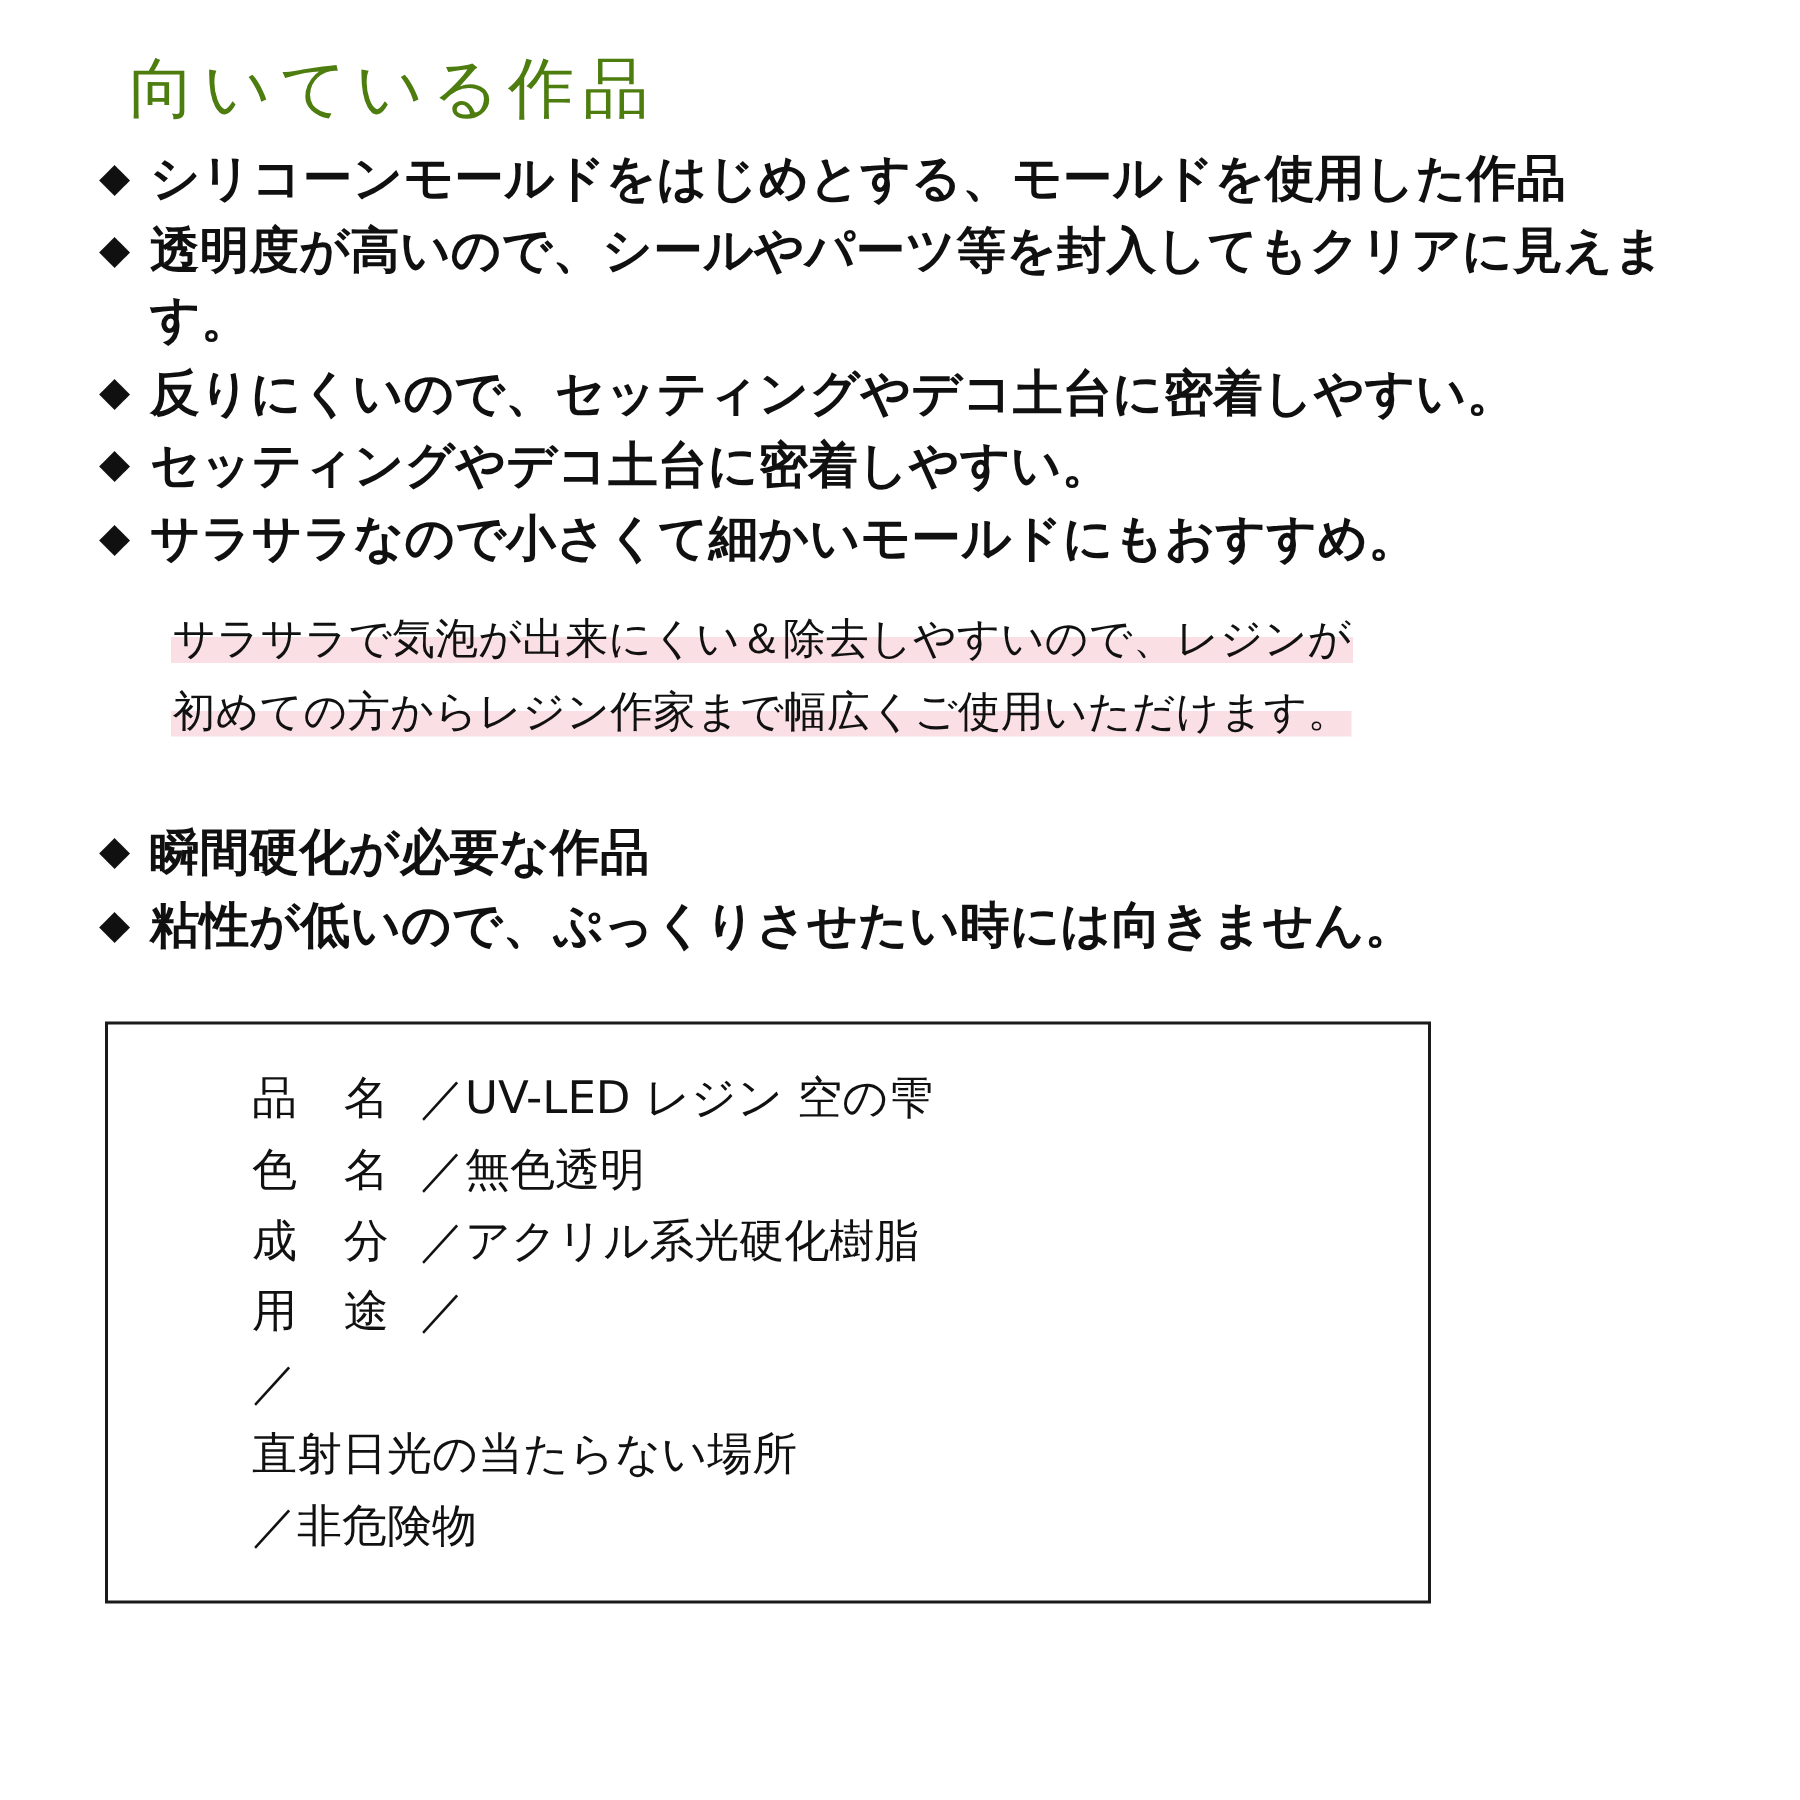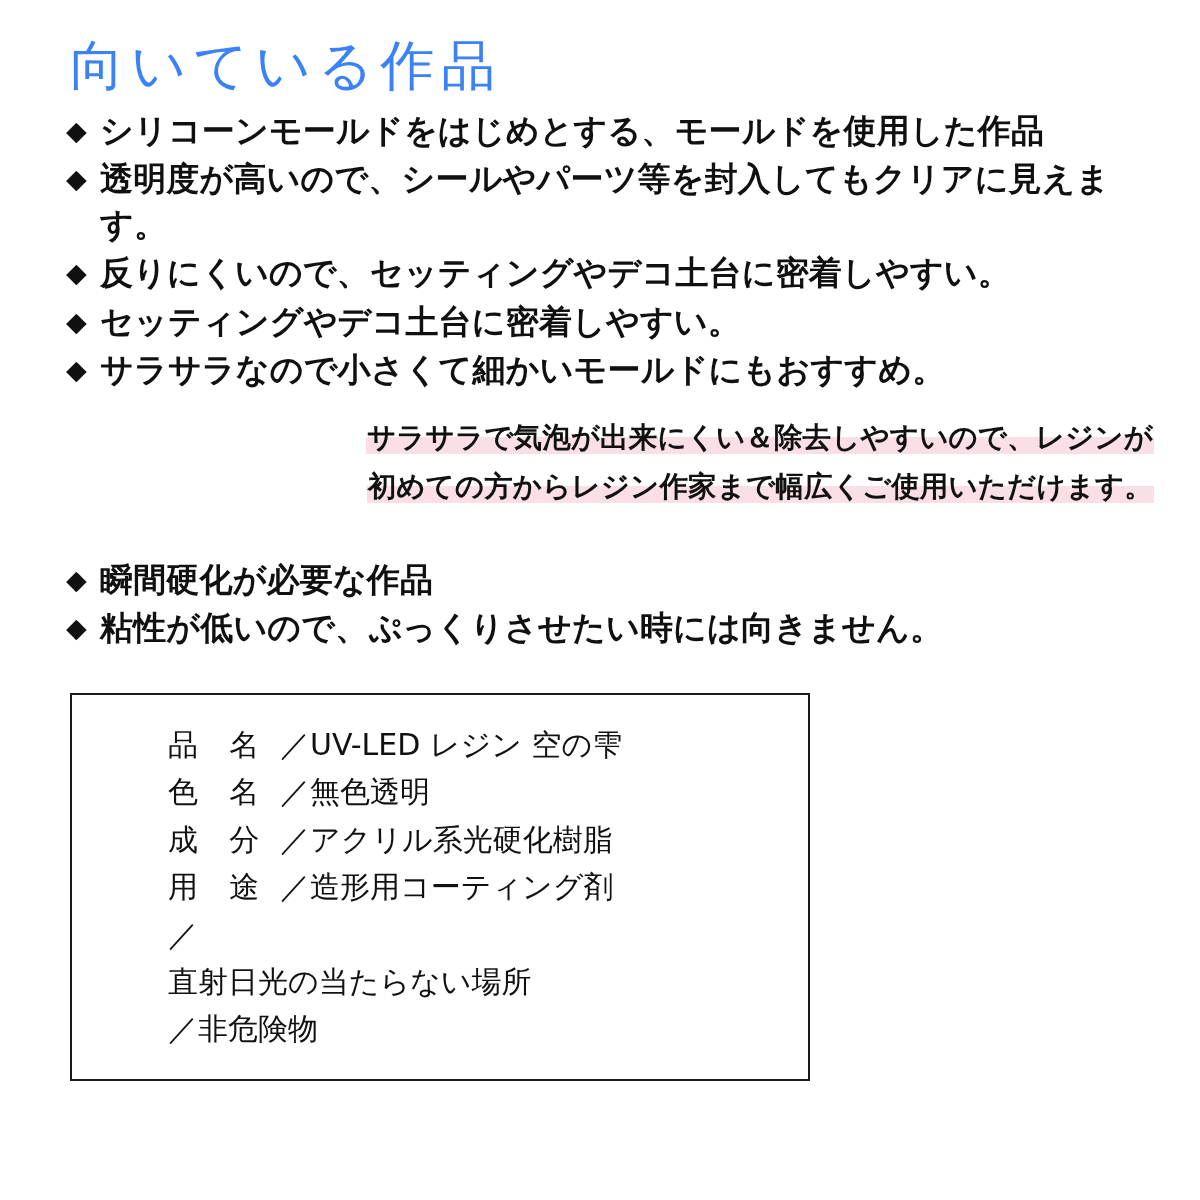--- a/index.html
+++ b/index.html
@@ -19,26 +19,26 @@
     position: absolute;
     left: 0;
     top: 0;
     width: 1200px;
     height: 1200px;
     box-sizing: border-box;
     padding: 34px 46px 0 66px;
   }
 
   .section-heading {
-    font-size: 54px;
+    font-size: 44px;
     line-height: 1.18;
     font-weight: 400;
     letter-spacing: 0.13em;
-    color: #3b82f6;
-    margin: 0 0 10px 4px;
+    color: #4d7c0f;
+    margin: 0 0 10px 20px;
     white-space: nowrap;
   }
 
   .bullet-list {
     list-style: none;
     margin: 0;
     padding: 0;
   }
   .bullet-item {
     display: flex;
@@ -57,40 +57,39 @@
     line-height: 1.6;
     transform: translateY(1px);
   }
   .bullet-text {
     flex: 1 1 auto;
   }
 
   .note-block {
     margin: 20px 0 0 48px;
     font-size: 28.5px;
-    font-weight: 700;
+    font-weight: 400;
     line-height: 1.72;
     letter-spacing: 0.005em;
     color: #111111;
-    text-align: right;
   }
   .note-line {
     display: block;
   }
   .note-line span.hl {
     background: linear-gradient(to top, #fadfe4 0%, #fadfe4 52%, rgba(250,223,228,0) 52%);
     padding: 0 1px;
   }
 
   .gap-1 { height: 46px; }
 
   .spec-box {
     margin: 42px 0 0 4px;
     border: 2.5px solid #1a1a1a;
-    width: 740px;
+    width: 884px;
     box-sizing: border-box;
     padding: 26px 0 26px 0;
   }
   .spec-row {
     display: flex;
     font-size: 30px;
     line-height: 1.58;
     font-weight: 400;
     color: #111111;
     padding-left: 96px;
@@ -181,21 +180,20 @@
       <span class="spec-value">無色透明</span>
     </div>
     <div class="spec-row">
       <span class="spec-label spaced">成　分</span>
       <span class="spec-sep">／</span>
       <span class="spec-value">アクリル系光硬化樹脂</span>
     </div>
     <div class="spec-row">
       <span class="spec-label spaced">用　途</span>
       <span class="spec-sep">／</span>
-      <span class="spec-value">造形用コーティング剤</span>
     </div>
     <div class="spec-row">
       <span class="spec-sep">／</span>
     </div>
     <div class="spec-row indented">
       <span class="spec-value">直射日光の当たらない場所</span>
     </div>
     <div class="spec-row">
       <span class="spec-sep">／</span>
       <span class="spec-value">非危険物</span>

